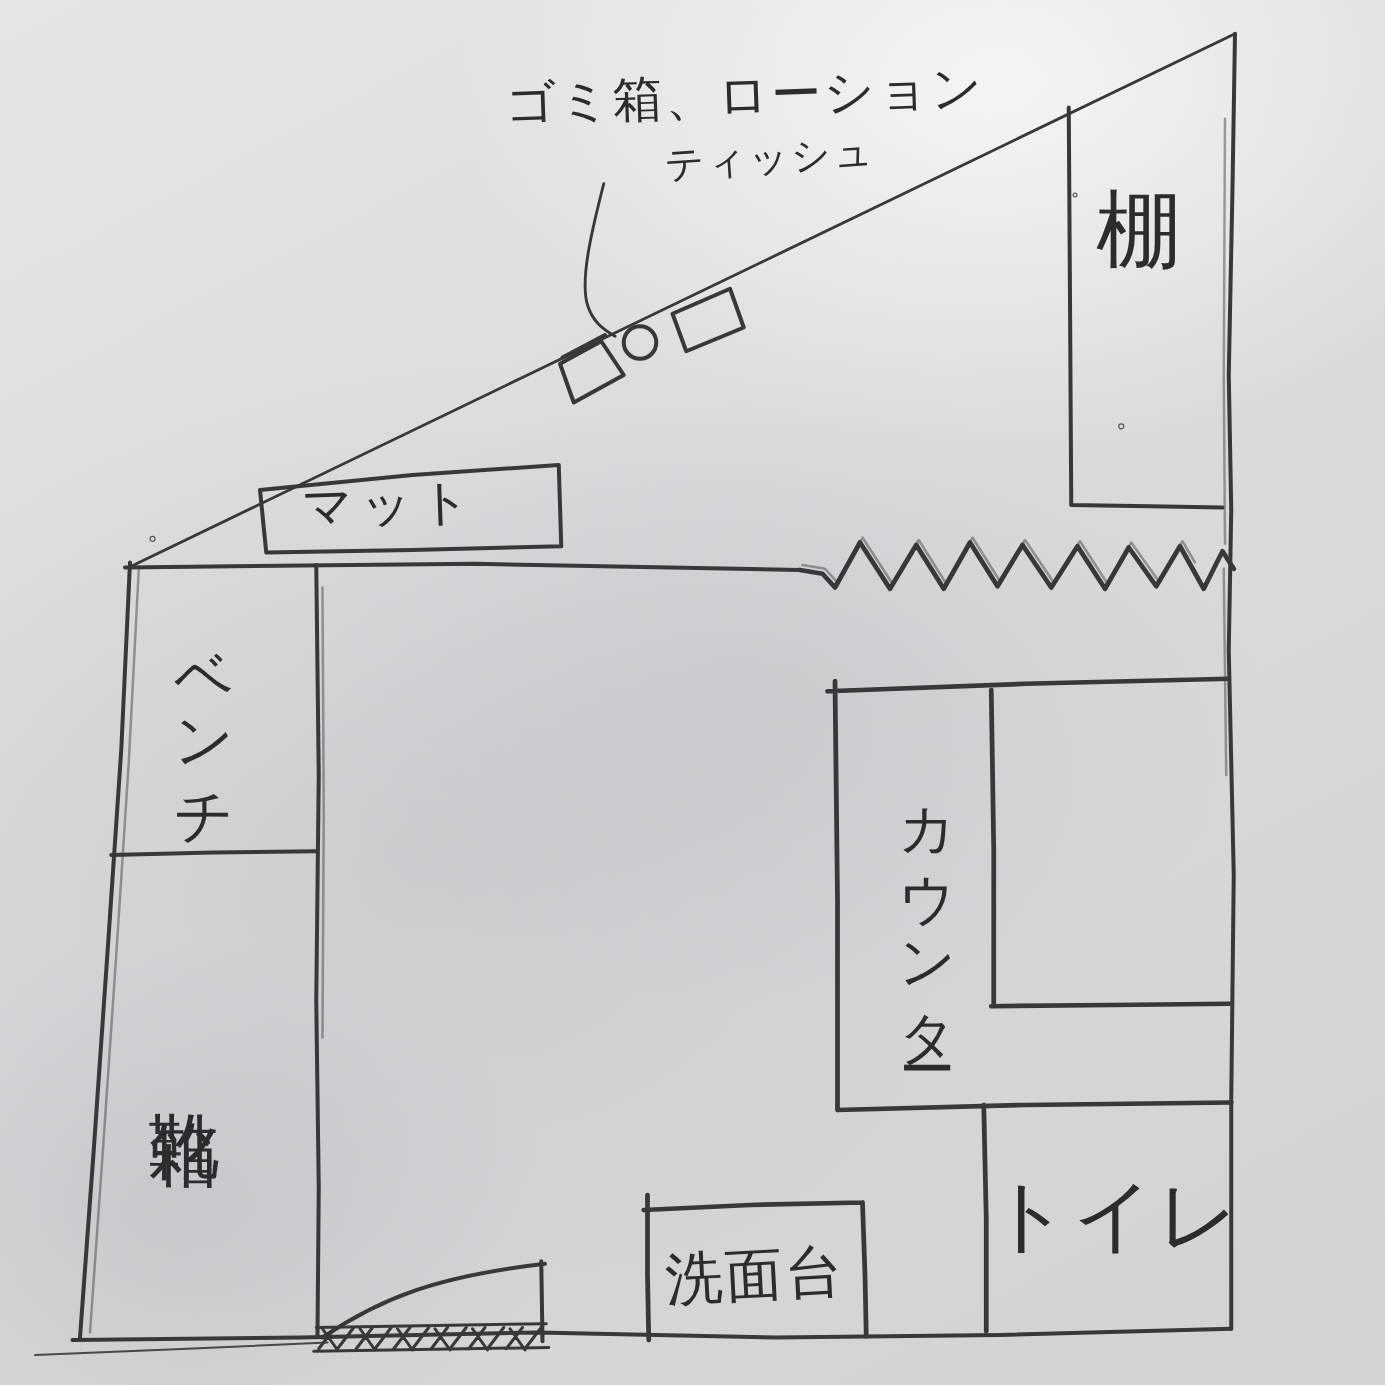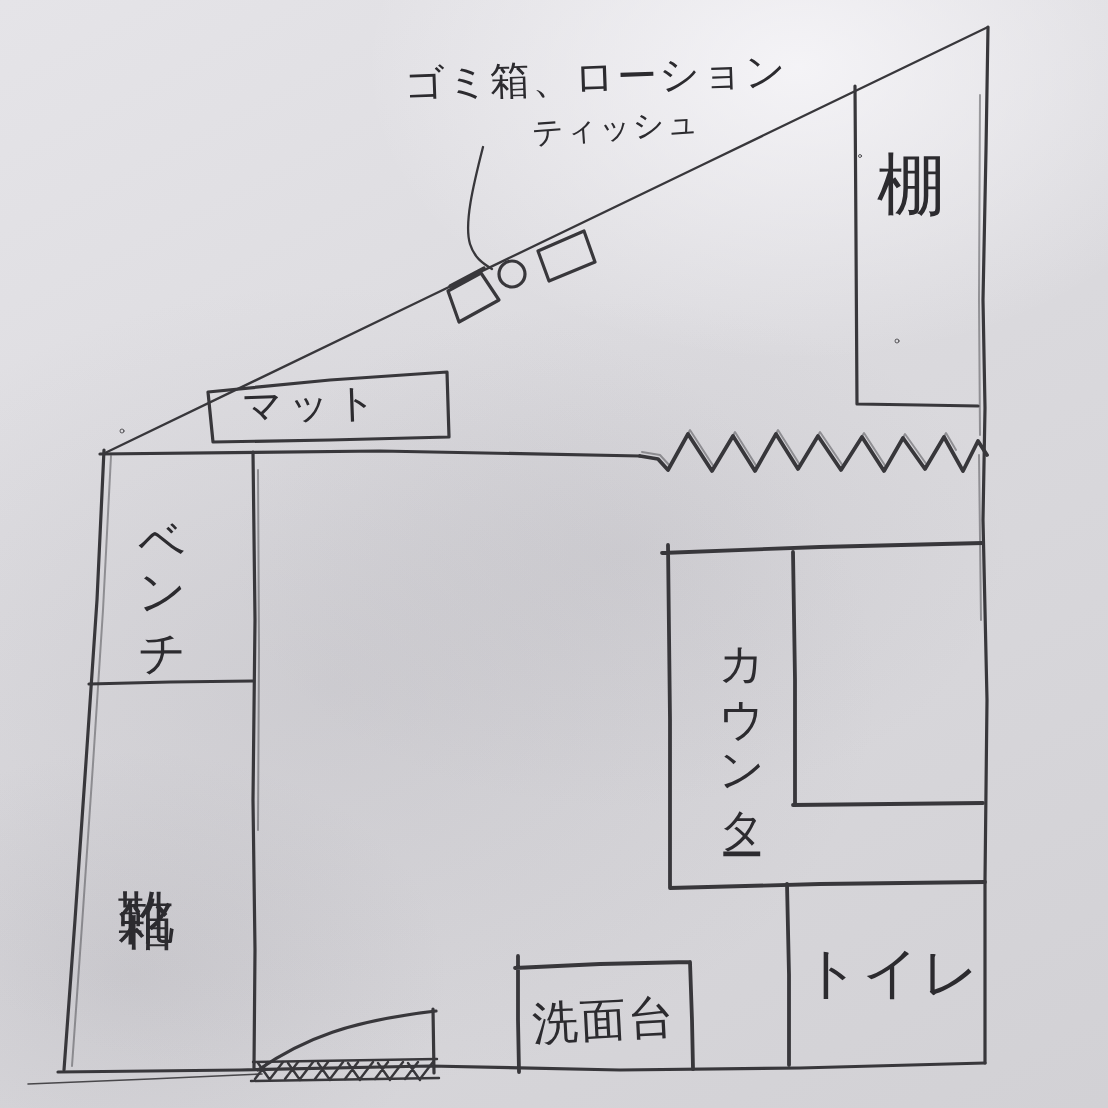--- a/index.html
+++ b/index.html
@@ -40,21 +40,21 @@
     line-height:1.1;
   }
   .vert{writing-mode:vertical-rl;text-orientation:upright;}
   .lbl-annot1{left:436px;top:48px;width:320px;height:58px;font-size:40px;transform:rotate(-2deg);}
   .lbl-annot2{left:528px;top:106px;width:176px;height:42px;font-size:31px;transform:rotate(-4deg);}
   .lbl-shelf{left:864px;top:140px;width:96px;height:90px;font-size:68px;}
   .lbl-mat{left:224px;top:376px;width:176px;height:56px;font-size:40px;transform:rotate(-2deg);letter-spacing:6px;}
   .lbl-bench{left:126px;top:478px;width:74px;height:190px;font-size:47px;letter-spacing:3px;}
   .lbl-shoebox{left:104px;top:760px;width:86px;height:185px;font-size:57px;letter-spacing:8px;}
   .lbl-counter{left:704px;top:570px;width:76px;height:310px;font-size:45px;letter-spacing:3px;}
-  .lbl-toilet{left:810px;top:936px;width:164px;height:74px;font-size:56px;}
+  .lbl-toilet{left:810px;top:936px;width:164px;height:74px;font-size:64px;}
   .lbl-washbasin{left:516px;top:984px;width:176px;height:72px;font-size:46px;transform:rotate(-3deg);}
 </style>
 </head>
 <body>
 
 <div class="paper">
 
   <svg class="sketch" viewBox="0 0 1108 1108">
 
     <path class="w-thin" d="M988 27 L700 166 L420 301 L105 453"></path>

